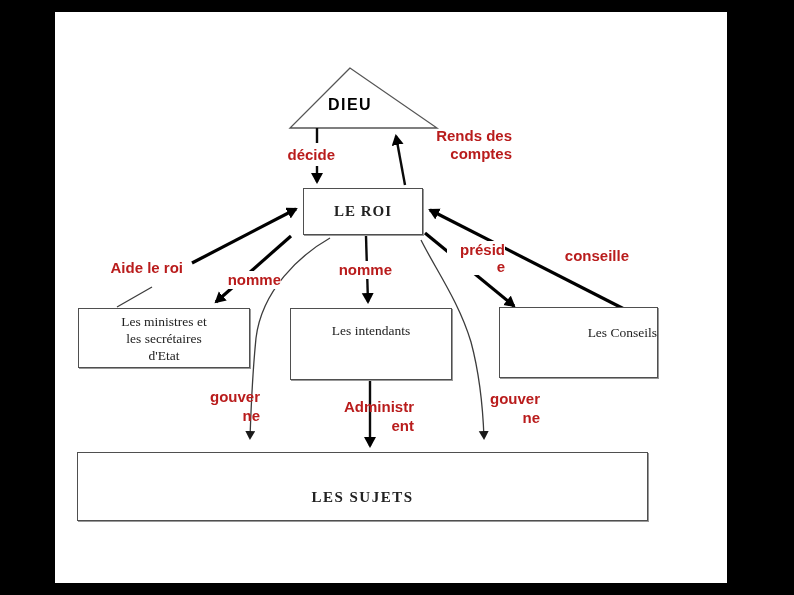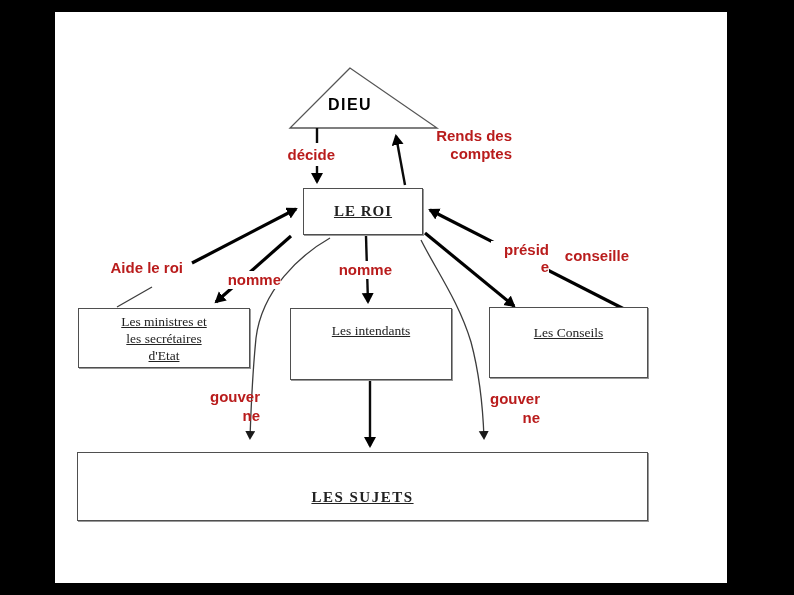--- a/index.html
+++ b/index.html
@@ -7,43 +7,43 @@
        font-family:"Liberation Sans",sans-serif;}
   #slide{position:absolute;left:55px;top:12px;width:672px;height:571px;background:#fff;}
   #titlebar{position:absolute;left:3px;top:0;width:669px;height:55px;background:#c6c514;
             display:flex;align-items:center;justify-content:center;box-sizing:border-box;
             border-bottom:2px solid #aeae10;}
   #titlebar .t{font:700 24px "Liberation Sans",sans-serif;color:#801712;
                text-shadow:2px 2px 0 #f0eec2;letter-spacing:0px;white-space:nowrap;}
   svg{position:absolute;left:0;top:0;z-index:1;}
   .node{position:absolute;background:#fff;border:1.5px solid #4f4f4f;box-shadow:1px 1px 0 #999;
         box-sizing:border-box;display:flex;align-items:center;justify-content:center;
-        font-family:"Liberation Serif",serif;color:#222;text-align:center;z-index:2;text-decoration:underline;}
+        font-family:"Liberation Serif",serif;color:#222;text-align:center;z-index:2;}
   .node .txt{white-space:pre-line;}
   #node-roi{left:248px;top:176px;width:120px;height:47px;font-size:15px;font-weight:700;letter-spacing:1px;}
   #node-ministres{left:23px;top:296px;width:172px;height:60px;font-size:13.5px;line-height:17px;}
   #node-intendants{left:235px;top:296px;width:162px;height:72px;font-size:13.5px;
                    align-items:flex-start;padding-top:14px;justify-content:center;}
-  #node-conseils{left:434px;top:295px;width:159px;height:71px;font-size:13.5px;
-                 align-items:flex-start;padding-top:17px;}
+  #node-conseils{left:444px;top:295px;width:159px;height:71px;font-size:13.5px;
+                 align-items:flex-start;padding-top:17px;justify-content:flex-end;}
   #node-sujets{left:22px;top:440px;width:571px;height:69px;font-size:15px;font-weight:700;
                letter-spacing:1.5px;align-items:center;padding-top:22px;}
   #node-dieu-label{position:absolute;left:255px;top:84px;width:80px;text-align:center;z-index:3;
                font-family:Liberation Sans, sans-serif;font-size:16px;font-weight:700;
                letter-spacing:1.5px;color:#000000;}
   .lbl{position:absolute;font:700 15px "Liberation Sans",sans-serif;color:#b91c1c;
        text-align:right;line-height:18px;z-index:3;}
   .pre{white-space:pre-line;}
   .mask{background:#fff;}
   #lbl-decide{left:208px;top:134px;width:72px;}
   #lbl-rends{left:363px;top:115px;width:94px;}
   #lbl-aide{left:42px;top:247px;width:86px;}
   #lbl-nomme1{left:162px;top:259px;width:64px;}
   #lbl-nomme2{left:273px;top:249px;width:64px;}
-  #lbl-preside{left:392px;top:229px;width:58px;line-height:17px;margin-left:44px;}
+  #lbl-preside{left:392px;top:229px;width:58px;line-height:17px;}
   #lbl-conseille{left:496px;top:235px;width:78px;}
   #lbl-gouv-l{left:143px;top:375px;width:62px;line-height:19px;}
   #lbl-admin{left:277px;top:385px;width:82px;line-height:19px;}
   #lbl-gouv-r{left:423px;top:377px;width:62px;line-height:19px;}
   .thick{stroke:#000;stroke-width:3.2px;fill:none;}
   .mid{stroke:#0a0a0a;stroke-width:2.4px;fill:none;}
   .thin{stroke:#3c3c3c;stroke-width:1.3px;fill:none;}
 </style>
 </head>
 <body style="background: rgb(0, 0, 0);">
@@ -103,16 +103,18 @@
   <div class="lbl pre" id="lbl-rends">Rends des
 comptes</div>
   <div class="lbl" id="lbl-aide">Aide le roi</div>
   <div class="lbl mask" id="lbl-nomme1">nomme</div>
   <div class="lbl mask" id="lbl-nomme2">nomme</div>
   <div class="lbl pre mask" id="lbl-preside">présid
 e</div>
   <div class="lbl mask" id="lbl-conseille">conseille</div>
   <div class="lbl pre" id="lbl-gouv-l">gouver
 ne</div>
+  <div class="lbl pre" id="lbl-admin">Administr
+ent</div>
   <div class="lbl pre" id="lbl-gouv-r">gouver
 ne</div>
 
 </div>
 
 </body></html>

